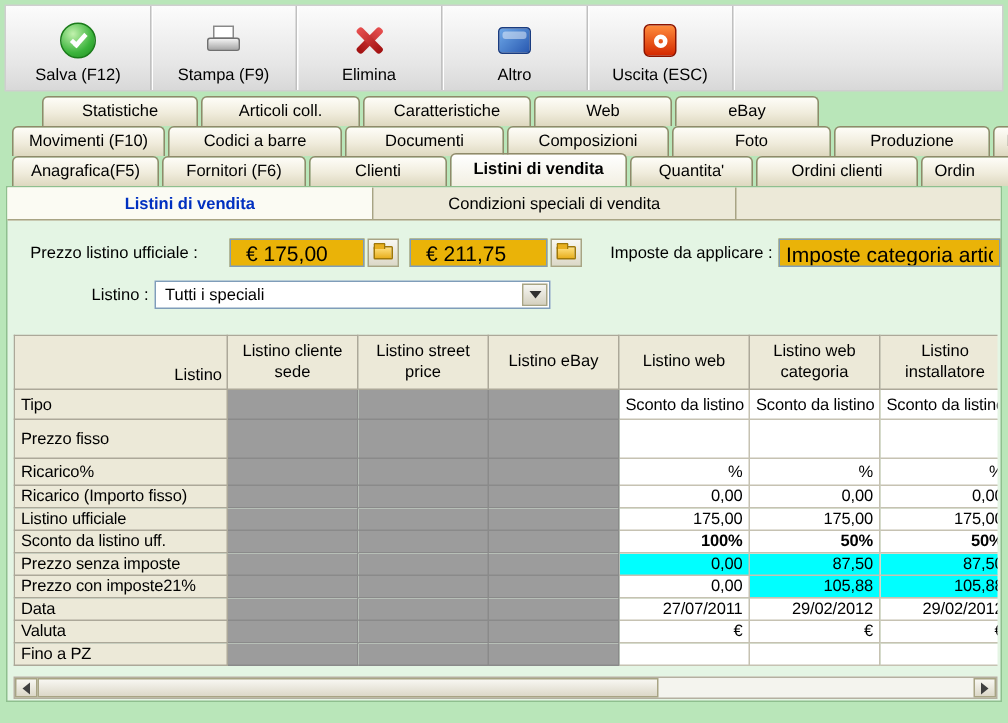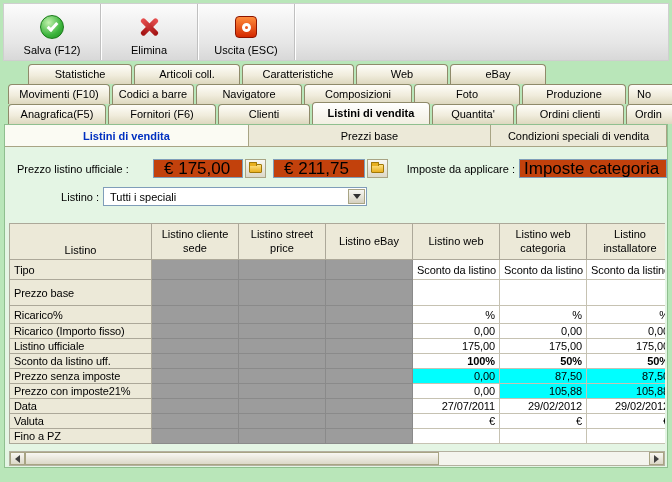--- a/index.html
+++ b/index.html
@@ -37,56 +37,56 @@
   .tabrow{position:absolute;display:flex}
   .tabrow-1{left:28px;top:64px}
   .tabrow-2{left:8px;top:84px}
   .tabrow-3{left:8px;top:104px}
   .tab{height:20px;line-height:19px;text-align:center;white-space:nowrap;overflow:hidden;
     background:linear-gradient(#fefdf8,#f0ecdc 55%,#ddd8bf);border:1px solid #8f8a6a;border-bottom:none;
     border-radius:4px 4px 0 0;margin-right:2px;cursor:default}
   .tabrow-1 .tab:nth-child(1){width:104px}.tabrow-1 .tab:nth-child(2){width:106px}
   .tabrow-1 .tab:nth-child(3){width:112px}.tabrow-1 .tab:nth-child(4){width:92px}
   .tabrow-1 .tab:nth-child(5){width:96px}
-  .tabrow-2 .tab:nth-child(1){width:102px}.tabrow-2 .tab:nth-child(2){width:82px}
+  .tabrow-2 .tab:nth-child(1){width:102px}.tabrow-2 .tab:nth-child(2){width:116px}
   .tabrow-2 .tab:nth-child(3){width:106px}.tabrow-2 .tab:nth-child(4){width:108px}
   .tabrow-2 .tab:nth-child(5){width:106px}.tabrow-2 .tab:nth-child(6){width:104px}
   .tabrow-2 .tab:nth-child(7){width:60px}
-  .tabrow-3 .tab:nth-child(1){width:98px}.tabrow-3 .tab:nth-child(2){width:108px}
+  .tabrow-3 .tab:nth-child(1){width:98px}.tabrow-3 .tab:nth-child(2){width:96px}
   .tabrow-3 .tab:nth-child(3){width:92px}.tabrow-3 .tab:nth-child(4){width:118px}
   .tabrow-3 .tab:nth-child(5){width:82px}.tabrow-3 .tab:nth-child(6){width:108px}
   .tabrow-3 .tab:nth-child(7){width:70px}
   .tabrow-2 .tab:last-child,.tabrow-3 .tab:last-child{text-align:left;padding-left:8px}
   .tab.active{font-weight:bold;background:linear-gradient(#ffffff,#f2efe2);position:relative;top:-2px;height:22px;line-height:21px;z-index:3}
 
   
   .panel{position:absolute;left:4px;top:124px;width:664px;height:344px;background:#e4f5e4;border:1px solid #8fbf8f}
   .subtabs{position:absolute;left:0;top:0;width:662px;height:22px;display:flex;background:#ece9d8;border-bottom:1px solid #a8a484}
   .subtab{border-right:1px solid #a8a484;display:flex;align-items:center;justify-content:center;height:100%;white-space:nowrap;overflow:hidden;cursor:default}
   .subtab:nth-child(1){width:244px}
   .subtab:nth-child(2){width:242px}
   .subtab:nth-child(3){flex:1}
   .subtab.active{background:#fbfbf3;color:#0030c0;font-weight:bold}
 
   .flabel{position:absolute;white-space:nowrap}
-  .input{position:absolute;height:19px;background:#c2410c;border:1px solid #7f9db9;padding:0 4px 0 10px;font-size:17px;font-family:"Liberation Sans",sans-serif}
+  .input{position:absolute;height:19px;background:#eab308;border:1px solid #7f9db9;padding:0 4px 0 10px;font-size:14px;font-family:"Liberation Sans",sans-serif}
   .folderbtn{position:absolute;width:21px;height:19px;background:linear-gradient(#f8f7f2,#dcd8c8);
     border:1px solid #a8a484;display:flex;align-items:center;justify-content:center;cursor:default}
   .folder{width:13px;height:9px;background:linear-gradient(#ffe080,#e8b020);border:1px solid #a07808;border-radius:1px;position:relative}
   .folder::before{content:"";position:absolute;top:-3px;left:-1px;width:6px;height:3px;background:#e8b020;border:1px solid #a07808;border-bottom:none;border-radius:1px 1px 0 0}
   .select{position:absolute;left:98px;top:62px;width:264px;height:19px;background:#fff;border:1px solid #7f9db9;display:flex;align-items:center;padding-left:6px}
   .select .arrow-btn{position:absolute;right:1px;top:1px;width:17px;height:15px;background:linear-gradient(#f6f6f2,#d5d1c0);
     border:1px solid #a8a484;display:flex;align-items:center;justify-content:center}
   .tri-down{width:0;height:0;border:4px solid transparent;border-top:5px solid #303030;margin-top:4px}
 
   
   .tablewrap{position:absolute;left:4px;top:98px;width:656px;height:228px;overflow:hidden}
   table{border-collapse:collapse;table-layout:fixed;width:664px;font-size:11px}
   th{background:#ece9d8;border:1px solid #aca899;font-weight:normal;vertical-align:middle;text-align:center;height:36px;padding:1px 3px;line-height:1.25}
-  th.first{text-align:center;vertical-align:bottom;width:142px}
+  th.first{text-align:right;vertical-align:bottom;width:142px}
   th:not(.first){width:87px}
   td{border:1px solid #c6c2b2;background:#fff;padding:1px 4px;text-align:right;overflow:hidden;white-space:nowrap;letter-spacing:-0.1px}
   td.rowlabel{background:#ece9d8;border-color:#aca899;text-align:left}
   td.gray{background:#9c9c9c;border-color:#8a8a8a}
   td.cyan{background:#00ffff}
   td.bold{font-weight:bold}
   tbody tr td{height:14px}
   tbody tr:nth-child(1) td{height:20px}
   tbody tr:nth-child(2) td{height:26px}
   tbody tr:nth-child(3) td{height:18px}
@@ -106,23 +106,38 @@
   <div class="tbtn">
     <span class="icon">
         <span class="icon-check">
           <span class="checkmark"></span>
         </span>
       </span>
     <span class="lbl">Salva (F12)</span>
   </div>
   <div class="tbtn">
     <span class="icon">
+        <span class="printer">
+          <span class="printer-paper"></span>
+          <span class="printer-body"></span>
+        </span>
+      </span>
+    <span class="lbl">Stampa (F9)</span>
+  </div>
+  <div class="tbtn">
+    <span class="icon">
         <span class="xmark"></span>
       </span>
     <span class="lbl">Elimina</span>
+  </div>
+  <div class="tbtn">
+    <span class="icon">
+        <span class="icon-bluebox"></span>
+      </span>
+    <span class="lbl">Altro</span>
   </div>
   <div class="tbtn">
     <span class="icon">
         <span class="icon-power">
           <i></i>
         </span>
       </span>
     <span class="lbl">Uscita (ESC)</span>
   </div>
 </div>
@@ -130,45 +145,44 @@
 <div class="tabrow tabrow-1">
     <div class="tab">Statistiche</div>
     <div class="tab">Articoli coll.</div>
     <div class="tab">Caratteristiche</div>
     <div class="tab">Web</div>
     <div class="tab">eBay</div>
   </div>
 <div class="tabrow tabrow-2">
     <div class="tab">Movimenti (F10)</div>
     <div class="tab">Codici a barre</div>
-    <div class="tab">Navigatore</div>
+    <div class="tab">Documenti</div>
     <div class="tab">Composizioni</div>
     <div class="tab">Foto</div>
     <div class="tab">Produzione</div>
     <div class="tab">No</div>
   </div>
 <div class="tabrow tabrow-3">
     <div class="tab">Anagrafica(F5)</div>
     <div class="tab">Fornitori (F6)</div>
     <div class="tab">Clienti</div>
     <div class="tab active">Listini di vendita</div>
     <div class="tab">Quantita'</div>
     <div class="tab">Ordini clienti</div>
     <div class="tab">Ordin</div>
   </div>
 
 <div class="panel">
 
   <div class="subtabs">
       <div class="subtab active">Listini di vendita</div>
-      <div class="subtab">Prezzi base</div>
       <div class="subtab">Condizioni speciali di vendita</div>
     </div>
 
-  <div class="flabel" style="left:12px;top:38px;width:142px;text-align:left">Prezzo listino ufficiale :</div>
+  <div class="flabel" style="left:0;top:38px;width:142px;text-align:center">Prezzo listino ufficiale :</div>
   <input class="input" style="left: 148px; top: 34px; width: 90px;" value="€ 175,00">
   <div class="folderbtn" style="left:240px;top:34px">
     <span class="folder"></span>
   </div>
   <input class="input" style="left: 268px; top: 34px; width: 92px;" value="€ 211,75">
   <div class="folderbtn" style="left:362px;top:34px">
     <span class="folder"></span>
   </div>
   <div class="flabel" style="left:392px;top:38px;width:118px;text-align:right">Imposte da applicare :</div>
   <input class="input" style="left: 514px; top: 34px; width: 148px; padding-left: 4px;" value="Imposte categoria articolo">
@@ -198,21 +212,21 @@
           <tr>
             <td class="rowlabel">Tipo</td>
             <td class="gray"></td>
             <td class="gray"></td>
             <td class="gray"></td>
             <td>Sconto da listino</td>
             <td>Sconto da listino</td>
             <td>Sconto da listino</td>
           </tr>
           <tr>
-            <td class="rowlabel">Prezzo base</td>
+            <td class="rowlabel">Prezzo fisso</td>
             <td class="gray"></td>
             <td class="gray"></td>
             <td class="gray"></td>
             <td></td>
             <td></td>
             <td></td>
           </tr>
           <tr>
             <td class="rowlabel">Ricarico%</td>
             <td class="gray"></td>

